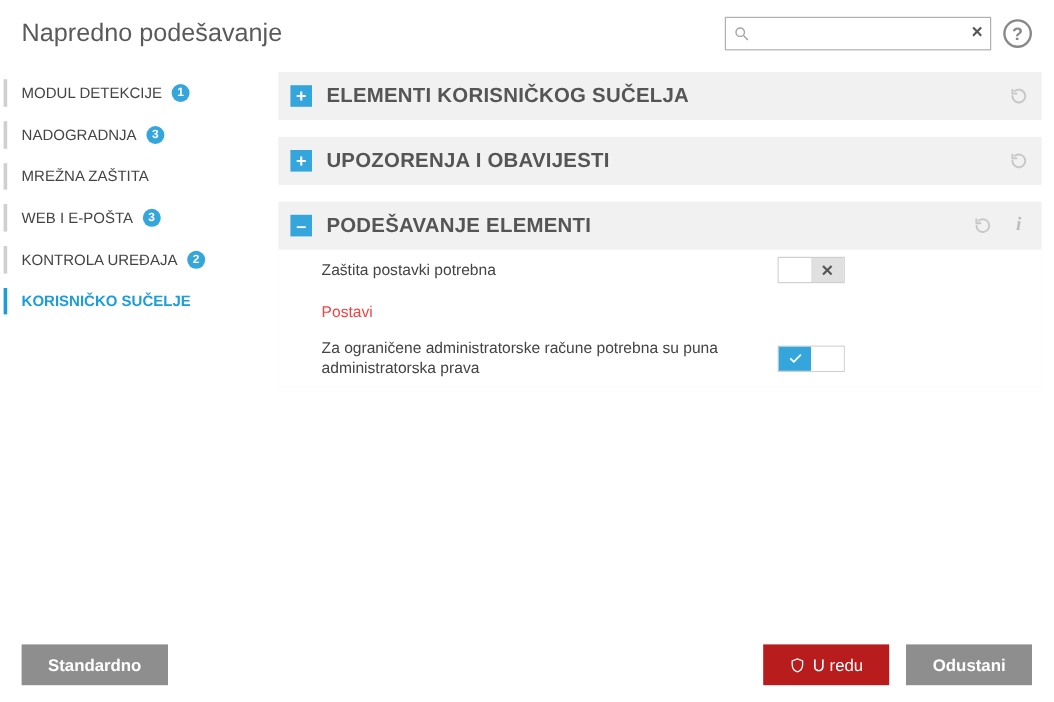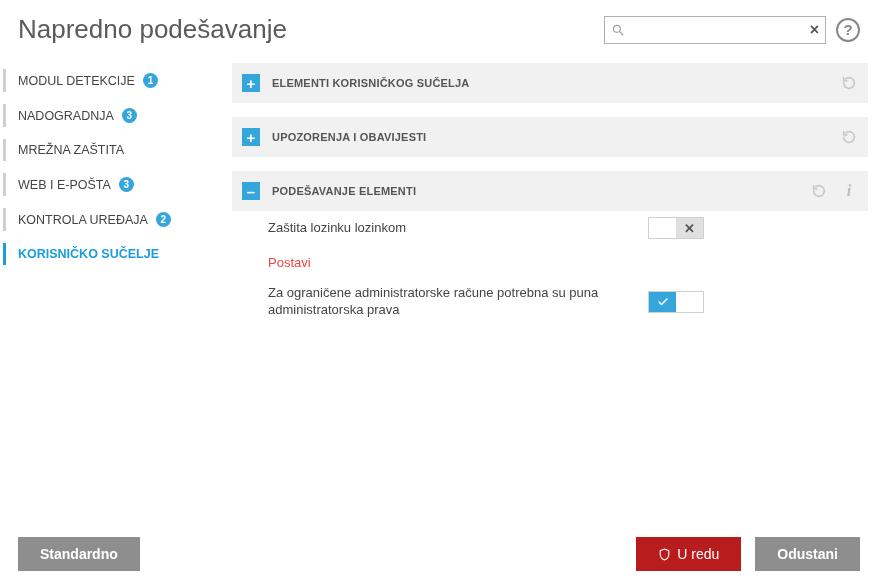--- a/index.html
+++ b/index.html
@@ -12,21 +12,21 @@
     height: 585px;
     overflow: hidden;
     position: relative;
   }
   .header {
     display: flex;
     align-items: center;
     padding: 14px 18px 14px 18px;
   }
   .page-title {
-    font-size: 26px;
+    font-size: 21px;
     font-weight: 400;
     color: #5a5a5a;
     flex: 1;
   }
   .search-box {
     width: 222px;
     height: 28px;
     border: 1px solid #b0b0b0;
     display: flex;
     align-items: center;
@@ -104,21 +104,21 @@
   }
   .expand-box {
     width: 18px; height: 18px;
     background: #35a6dc;
     display: flex; align-items: center; justify-content: center;
     color: #fff; font-size: 15px; font-weight: 700;
     line-height: 1;
   }
   .section-title {
     flex: 1;
-    font-size: 11px;
+    font-size: 17px;
     font-weight: 700;
     color: #555;
     letter-spacing: .2px;
   }
   .reset-icon, .info-icon {
     width: 18px; height: 18px;
     display: flex; align-items: center; justify-content: center;
     color: #bdbdbd; cursor: pointer;
   }
   .info-icon { font-size: 16px; font-weight: 700; font-style: italic; font-family: Georgia, serif;}
@@ -253,21 +253,21 @@
         <div class="reset-icon">
           <svg width="16" height="16" viewBox="0 0 24 24">
               <path d="M4 12a8 8 0 1 0 3-6.2" stroke="#c7c7c7" stroke-width="2.4" fill="none" stroke-linecap="round"></path>
               <path d="M4 4v5h5" stroke="#c7c7c7" stroke-width="2.4" fill="none" stroke-linecap="round" stroke-linejoin="round"></path>
             </svg>
         </div>
         <div class="info-icon">i</div>
       </div>
       <div class="section-body">
         <div class="row">
-          <div class="row-label">Zaštita lozinku lozinkom</div>
+          <div class="row-label">Zaštita postavki potrebna</div>
           <div class="row-ctrl">
             <div class="toggle off">
               <div class="half left"></div>
               <div class="half right">✕</div>
             </div>
           </div>
         </div>
         <div class="row">
           <div class="row-ctrl">
             <span class="link">Postavi</span>

